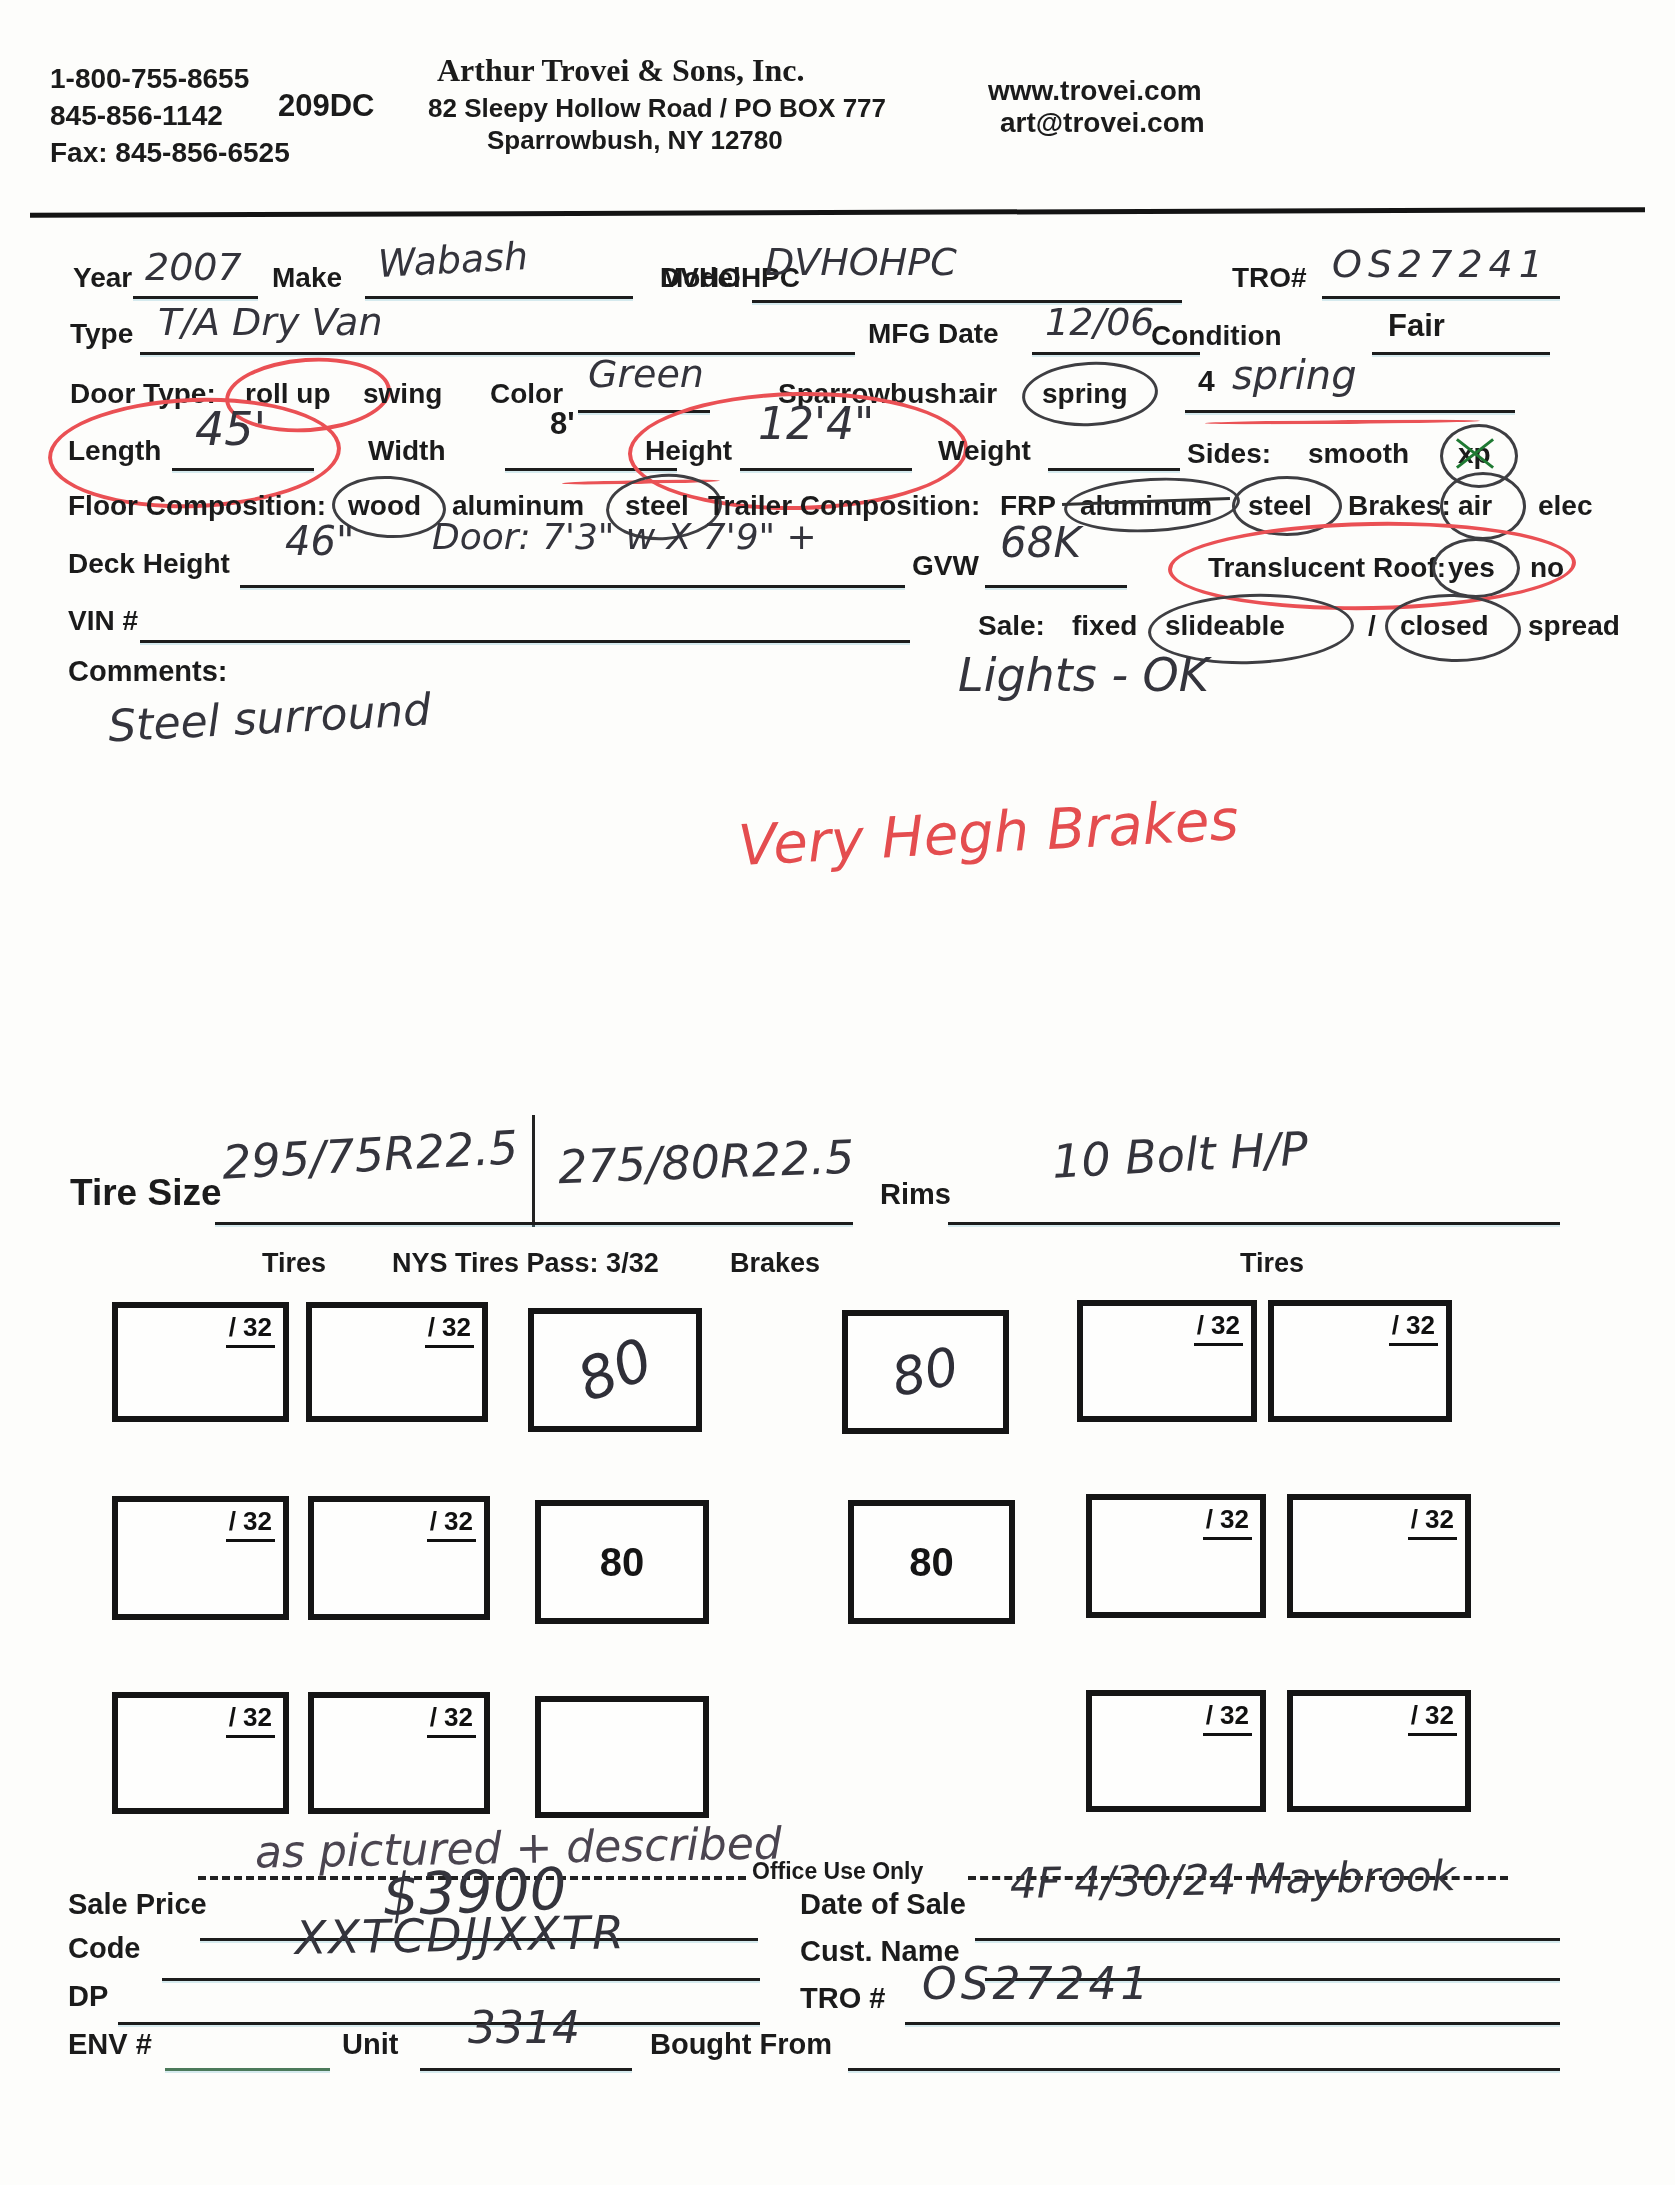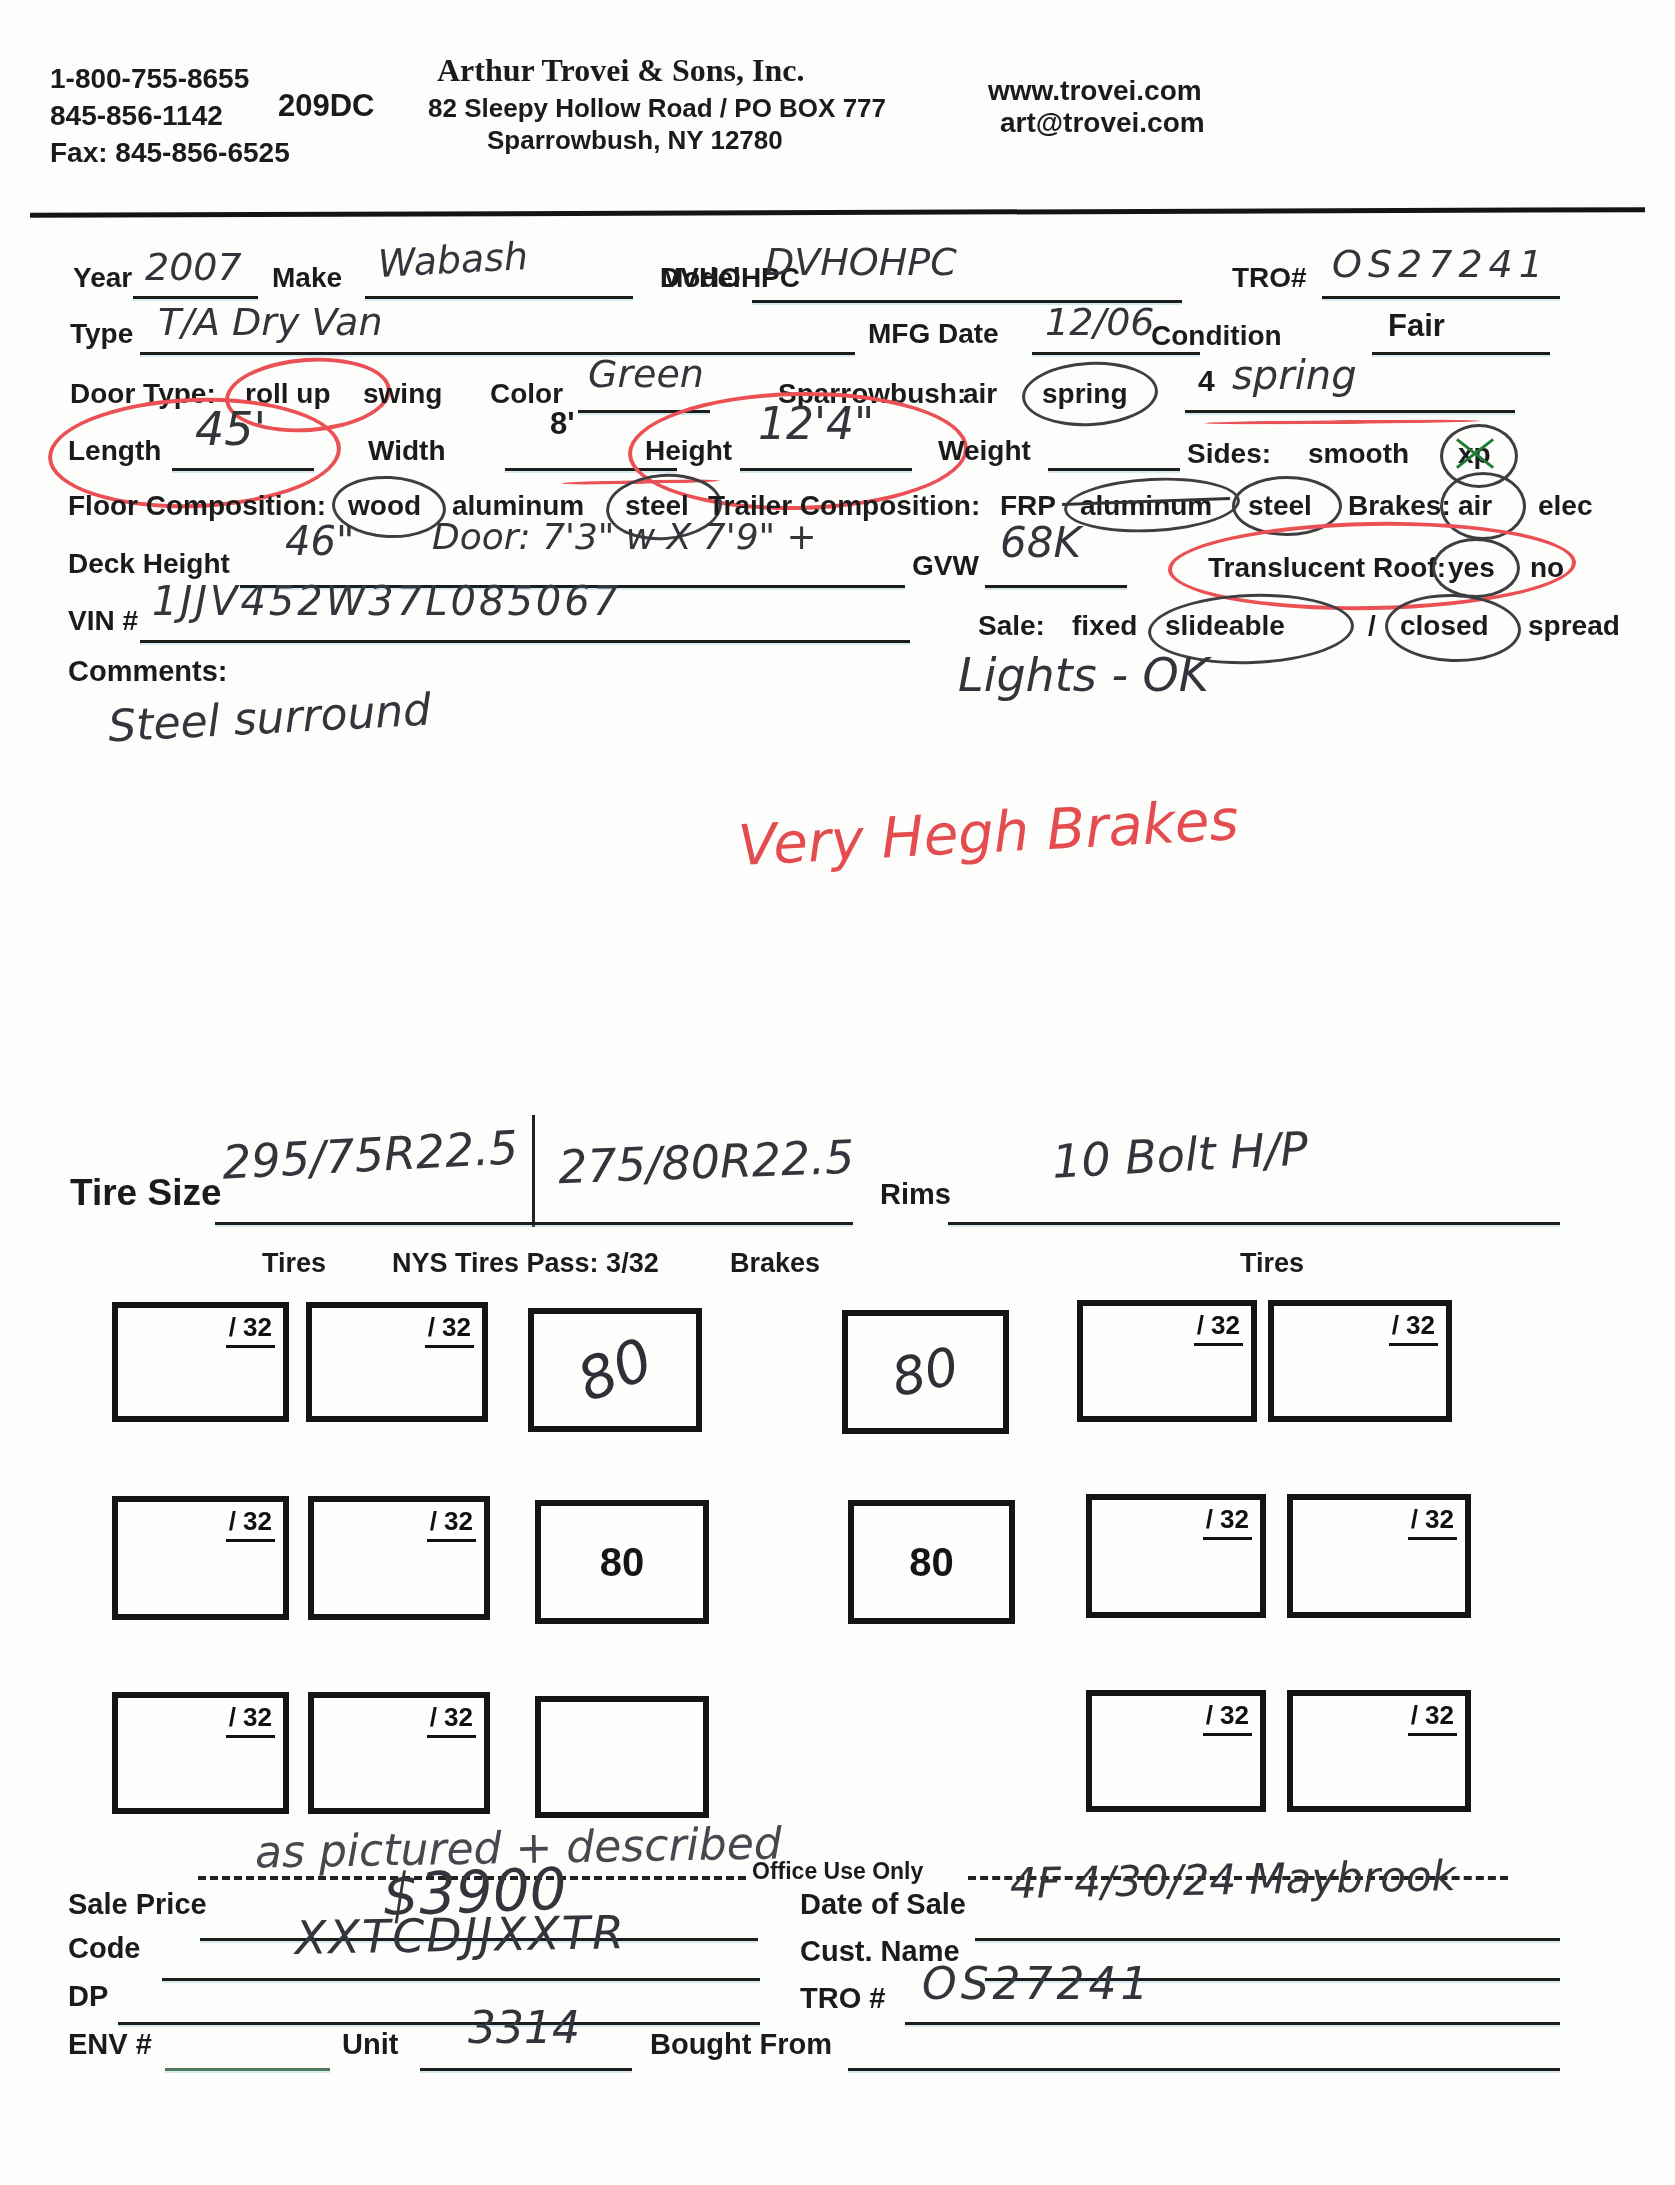--- a/index.html
+++ b/index.html
@@ -130,21 +130,20 @@
   <span class="lb" style="left:912px;top:550px">GVW</span>
   <span class="hw" style="left:1000px;top:518px;font-size:42px">68K</span>
   <div class="ln" style="left:985px;top:585px;width:142px"></div>
   <span class="lb" style="left:1208px;top:552px">Translucent Roof:</span>
   <span class="lb" style="left:1448px;top:552px">yes</span>
   <div class="circ" style="left:1432px;top:538px;width:82px;height:54px"></div>
   <span class="lb" style="left:1530px;top:552px">no</span>
   <div class="rcirc" style="left:1168px;top:522px;width:400px;height:80px;transform:rotate(-1deg)"></div>
 
   <span class="lb" style="left:68px;top:605px">VIN #</span>
-  <span class="hw" style="left:152px;top:578px;font-size:40px;letter-spacing:3px">1JJV452W37L085067</span>
   <div class="ln" style="left:140px;top:640px;width:770px"></div>
   <span class="lb" style="left:978px;top:610px">Sale:</span>
   <span class="lb" style="left:1072px;top:610px">fixed</span>
   <span class="lb" style="left:1165px;top:610px">slideable</span>
   <div class="circ" style="left:1148px;top:594px;width:200px;height:64px;transform:rotate(-2deg)"></div>
   <span class="lb" style="left:1368px;top:610px">/</span>
   <span class="lb" style="left:1400px;top:610px">closed</span>
   <div class="circ" style="left:1385px;top:594px;width:130px;height:62px;transform:rotate(2deg)"></div>
   <span class="lb" style="left:1528px;top:610px">spread</span>
 

